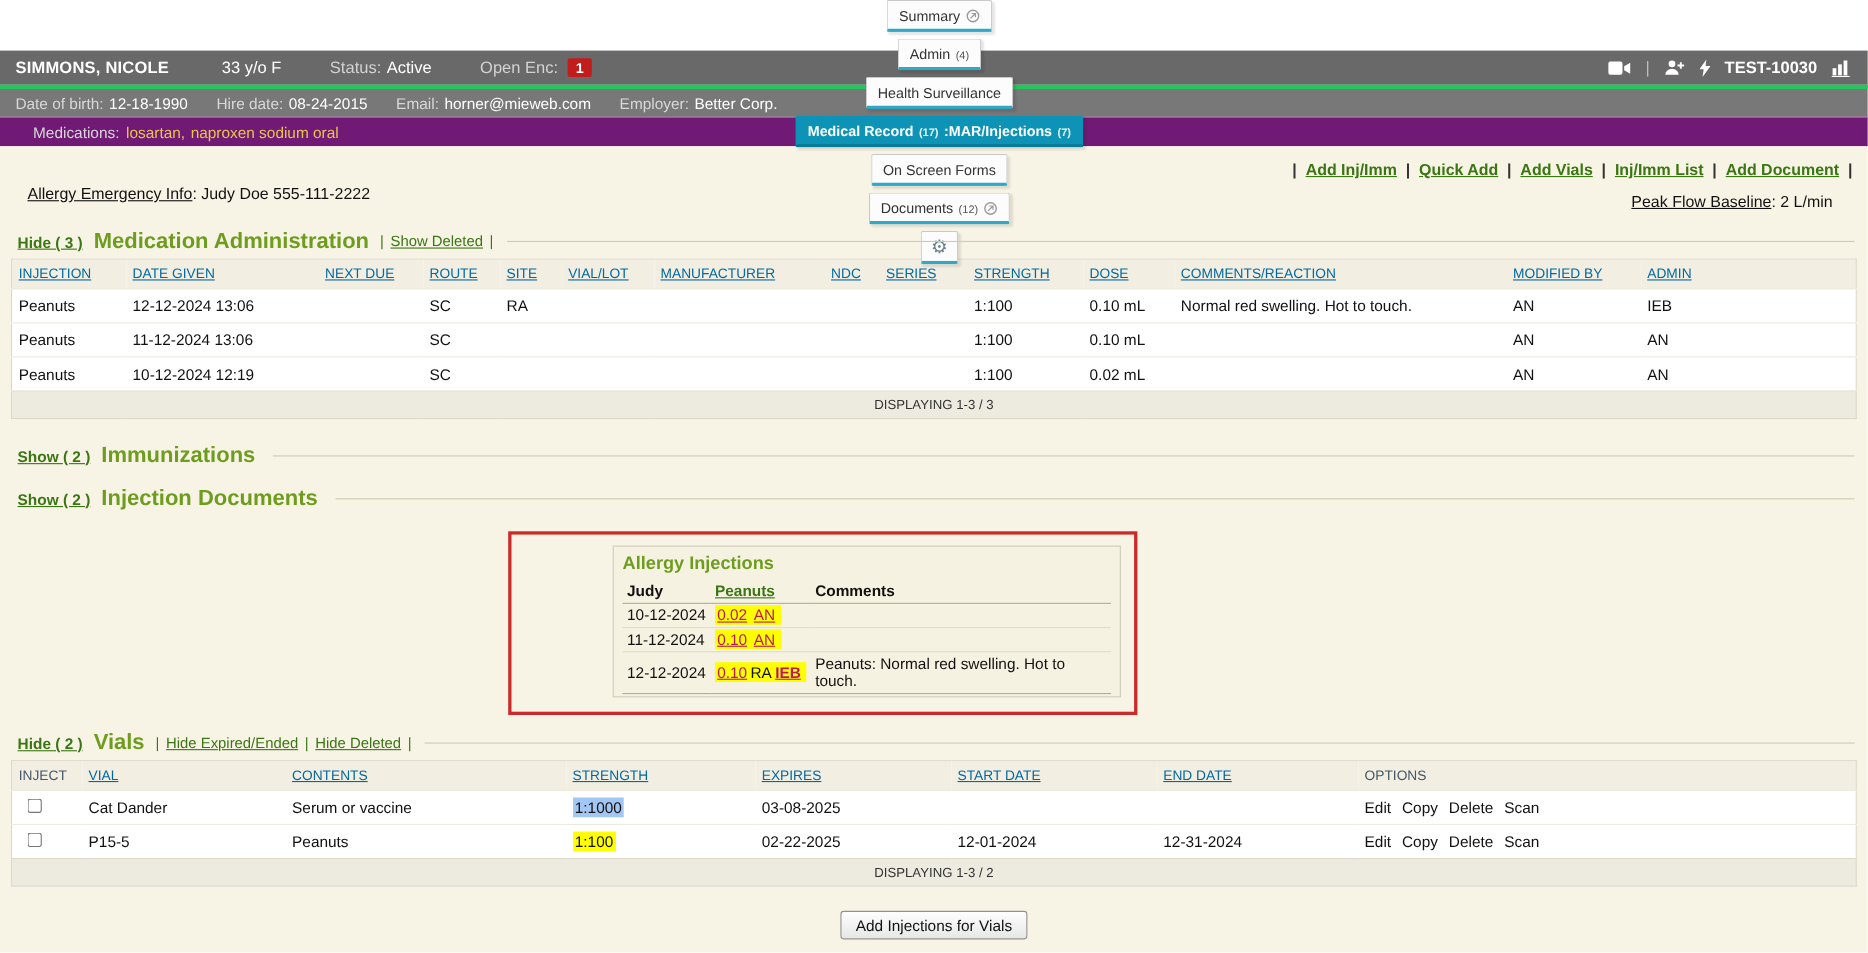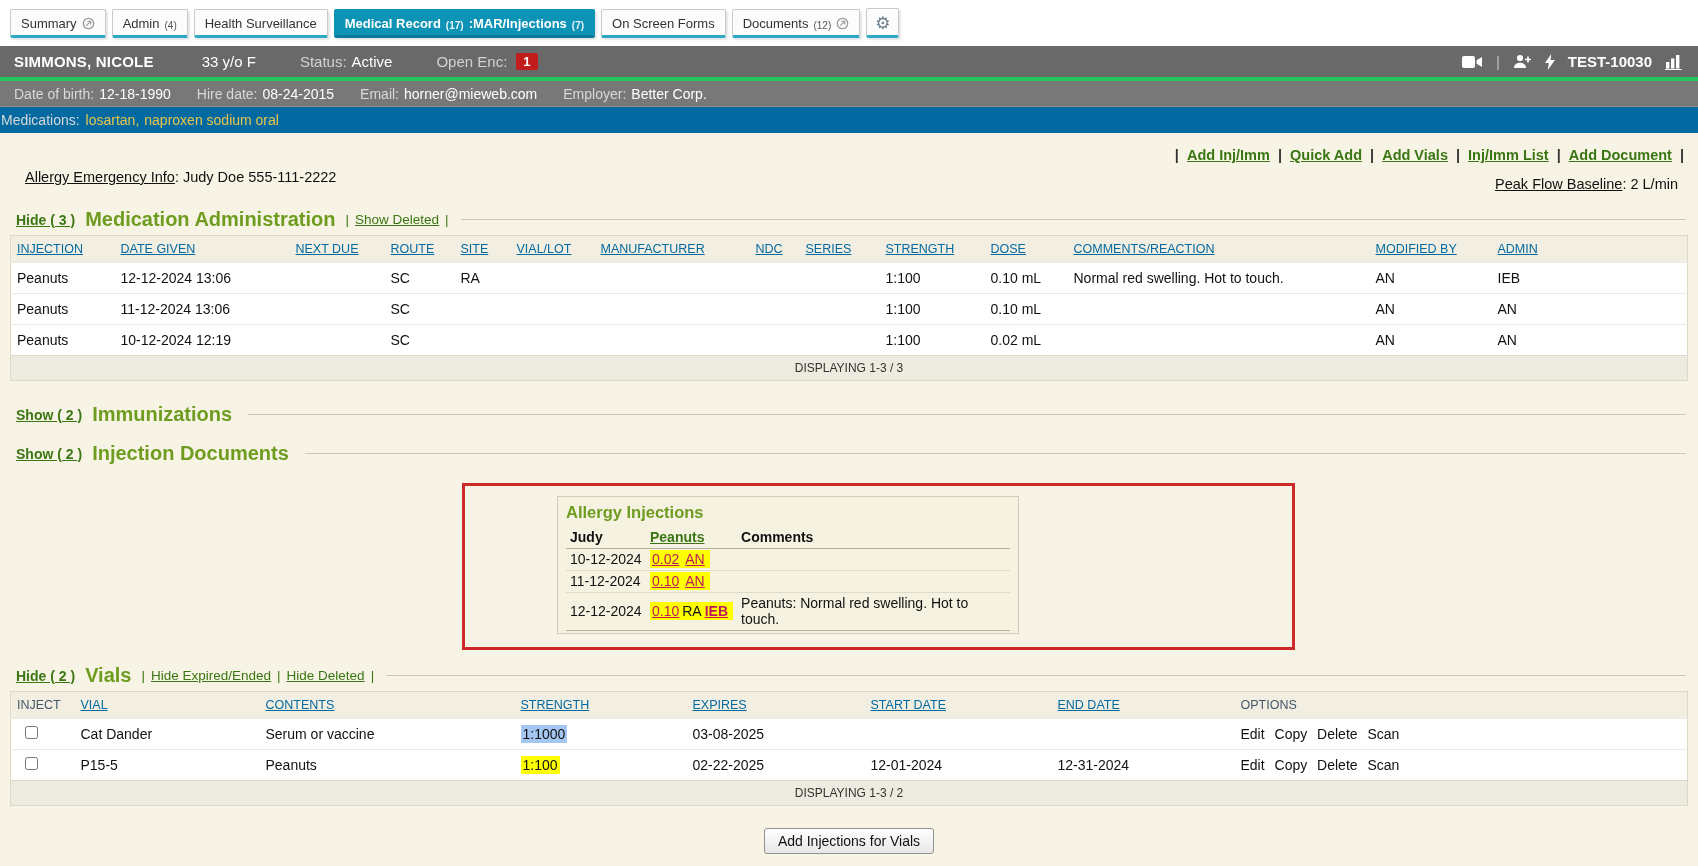--- a/index.html
+++ b/index.html
@@ -1,21 +1,21 @@
 <!DOCTYPE html>
 <html style="--active-tab: #0d93b6; --tab-border: #2fa9c6; --badge-red: #c21d1d; --page-bg: #f8f4e5; --section-title: #6e9c1f; --link-green: #3a7613; --highlight-yellow: #ffff00; --highlight-blue: #a3c6f2; --annotation-red: #cc2a2a; --medication-link: #e7c64d;"><head>
 <meta charset="utf-8">
 <style>
   * { margin:0; padding:0; box-sizing:border-box; }
   html,body { width:1698px; height:866px; overflow:hidden; }
   body { font-family:"Liberation Sans", sans-serif; background:#ffffff; }
   a { cursor:pointer; }
 
   
-  .tabbar { height:46px; background:#fff; display:flex; align-items:center; padding-left:10px; gap:6px; }
+  .tabbar { height:46px; background:#fff; display:flex; align-items:center; padding-left:10px; gap:6px;flex-direction:column; }
   .tab { display:inline-flex; align-items:center; gap:5px; background:#fcfcfc;
          border:1px solid #c9c9c9; border-bottom:3px solid var(--tab-border,#2fa9c6);
          border-radius:2px; padding:6px 10px 4px; font-size:13px; color:#333;
          box-shadow:2px 2px 2px rgba(0,0,0,0.10); white-space:nowrap; cursor:pointer; }
   .tab .count { font-size:10px; color:#555; position:relative; top:2px; }
   .tab.active { background:var(--active-tab,#0d93b6); border-color:var(--active-tab,#0d93b6);
                 border-bottom-color:#087a9a; color:#fff; font-weight:bold; }
   .tab.active .count { color:#e8f6fa; }
   .gear-tab { padding:4px 8px 2px; font-size:17px; color:#6b7f8c;
               font-family:"DejaVu Sans", sans-serif; }
@@ -30,37 +30,37 @@
   .badge { background:var(--badge-red,#c21d1d); color:#fff; font-weight:bold; font-size:13px;
            padding:1px 7px; border-radius:2px; margin-left:4px; }
   .pb-right { margin-left:auto; display:flex; align-items:center; gap:13px; }
   .pb-divider { color:#bdbdbd; font-size:15px; }
   .patient-id { font-weight:bold; }
 
   .info-bar { height:29px; background:#787878; border-top:4px solid #22c55e; display:flex;
               align-items:center; padding:0 14px; font-size:14px; }
   .ib-label { color:#d8d8d8; margin-right:5px; }
   .ib-value { color:#fff; margin-right:26px; }
-  .meds-bar { height:27px; background:#0369a1; border-top:1px solid #8d8d8d; display:flex;
-              align-items:center; padding:0 1px; font-size:14px; }
+  .meds-bar { height:27px; background:#701a75; border-top:1px solid #8d8d8d; display:flex;
+              align-items:center; padding:0 30px; font-size:14px; }
   .meds-label { color:#d8d8d8; margin-right:6px; }
   .med-link { color:var(--medication-link,#e7c64d); text-decoration:none; }
   .meds-sep { color:var(--medication-link,#e7c64d); margin-right:5px; }
 
   
   .main { background:var(--page-bg,#f8f4e5); height:733px; padding-top:10px; }
 
   .content-header { display:flex; justify-content:space-between; padding:0 14px 0 25px; }
   .allergist-block { margin-top:24px; font-size:14.5px; color:#111; line-height:1.45; }
   .ul { text-decoration:underline; color:#111; }
   .header-right { text-align:right; }
   .action-links { font-size:14.5px; font-weight:bold; margin-top:4px;padding-left:20px; }
   .action-links a { color:var(--link-green,#3a7613); text-decoration:underline; margin:0 4px; }
   .action-links .pipe { color:#333; font-weight:bold; }
-  .peak-flow { margin-top:13px; margin-right:6px; font-size:14.5px; color:#111; }
+  .peak-flow { margin-top:13px; margin-right:18px; font-size:14.5px; color:#111; }
 
   
   .section-head { display:flex; align-items:center; margin:16px 12px 4px 16px; gap:6px; white-space:nowrap; }
   .toggle-link { color:var(--link-green,#3a7613); font-weight:bold; font-size:14px; text-decoration:underline; }
   .section-title { color:var(--section-title,#6e9c1f); font-weight:bold; font-size:20px; margin:0 4px; }
   .head-link { color:var(--link-green,#3a7613); font-size:13.5px; text-decoration:underline; }
   .head-pipe { color:var(--link-green,#3a7613); font-size:13.5px; }
   .rule { flex:1; border-top:1px solid #cdc9b4; margin-left:6px; height:0; }
 
   
@@ -71,21 +71,21 @@
   .data-table th a { color:#0369a1; text-decoration:underline; }
   .data-table th .plain { color:#44586a; }
   .data-table tbody td { padding:7px 6px; border-top:1px solid #eceadd; color:#111; }
   .displaying-row td { text-align:center; font-size:12px; color:#333; background:#edeadf;
                        border-top:1px solid #ddd9c8; padding:5px; }
   .hl-yellow { background:var(--highlight-yellow,#ffff00); padding:1px 2px; }
   .hl-blue { background:var(--highlight-blue,#a3c6f2); padding:1px 2px; }
   .cb-cell { padding-left:14px !important; }
 
   
-  .annotation-box { width:833px; margin:18px 0 0 462px; border:3px solid var(--annotation-red,#cc2a2a);
+  .annotation-box { width:572px; margin:18px 0 0 462px; border:3px solid var(--annotation-red,#cc2a2a);
                     padding:10px 0 13px 92px; }
   .allergy-box { width:462px; background:#f6f2e1; border:1px solid #cfccba; padding:4px 8px 2px; }
   .allergy-title { color:var(--section-title,#6e9c1f); font-weight:bold; font-size:16.5px; margin:2px 0 5px; }
   .allergy-table { border-collapse:collapse; font-size:14px; width:100%; }
   .allergy-table th { text-align:left; font-weight:bold; color:#111; padding:2px 4px 3px;
                       border-bottom:1px solid #b0ad9c; }
   .allergy-table th a { color:var(--link-green,#3a7613); text-decoration:underline; }
   .allergy-table td { padding:2px 4px 3px; border-bottom:1px solid #dedbc9; color:#111; }
   .allergy-table tr:last-child td { border-bottom:1px solid #b0ad9c; }
   .dose-link { color:#be185d; text-decoration:underline; margin-right:3px; }

